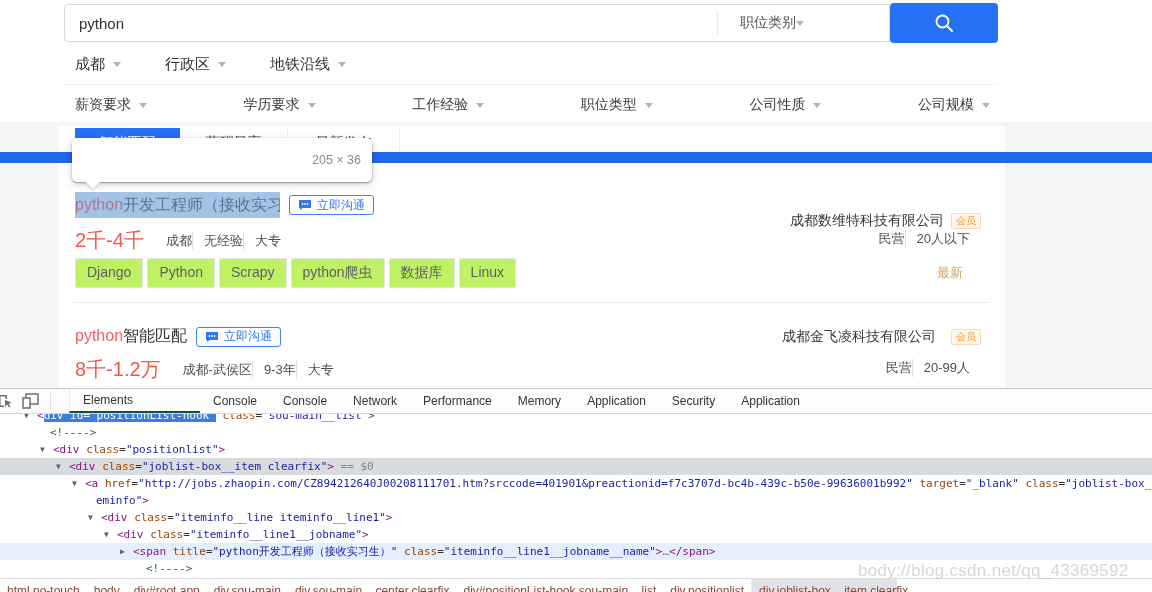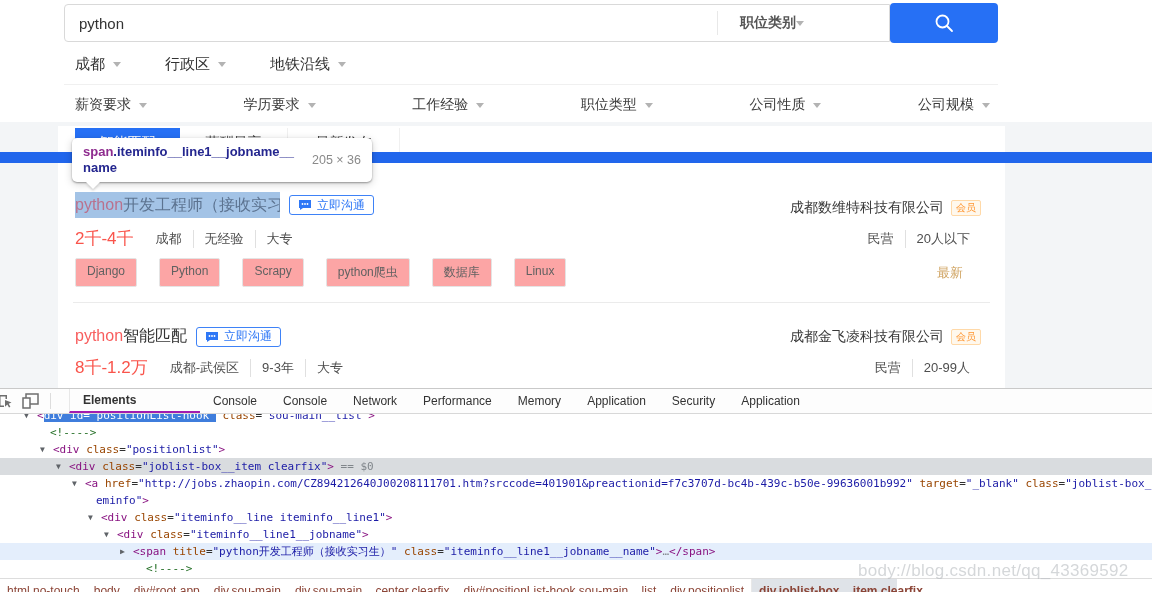--- a/index.html
+++ b/index.html
@@ -6,21 +6,21 @@
   body{
     width:1152px;height:592px;overflow:hidden;position:relative;
     background:#ffffff;
     font-family:"Liberation Sans","DejaVu Sans",sans-serif;
     -webkit-font-smoothing:antialiased;
   }
   
   .topbar{position:absolute;left:0;top:0;width:1152px;height:122px;background:#fff;z-index:4;}
   .searchbar{position:absolute;left:64px;top:4px;width:826px;height:38px;border:1px solid #d9d9d9;border-radius:4px 0 0 4px;display:flex;align-items:center;background:#fff;box-sizing:border-box;}
   .search-input{flex:1;height:34px;border:0;outline:none;font-size:15px;color:#333;padding:0 14px;font-family:inherit;background:transparent;}
-  .sel{width:131px;height:24px;border-left:1px solid #e8e8e8;display:flex;align-items:center;justify-content:flex-start;padding:0 18px 0 22px;cursor:pointer;font-weight:bold;}
+  .sel{width:131px;height:24px;border-left:1px solid #e8e8e8;display:flex;align-items:center;justify-content:flex-start;padding:0 18px 0 22px;cursor:pointer;}
   .sel-label{font-size:14px;color:#555;}
   .caret{width:0;height:0;border-left:4px solid transparent;border-right:4px solid transparent;border-top:5px solid #b3b3b3;display:inline-block;}
   .search-btn{position:absolute;left:890px;top:3px;width:108px;height:40px;background:#2670f5;border:none;border-radius:4px;display:flex;align-items:center;justify-content:center;cursor:pointer;}
   .city-row{position:absolute;left:75px;top:55px;display:flex;gap:44px;align-items:center;}
   .flt{display:flex;align-items:center;gap:8px;cursor:pointer;}
   .flt-label{font-size:15px;color:#333;}
   .top-div{position:absolute;left:64px;top:84px;width:934px;height:1px;background:#f0f0f0;}
   .filters2{position:absolute;left:75px;top:96px;width:915px;display:flex;justify-content:space-between;align-items:center;}
   .filters2 .flt-label{font-size:14px;color:#3a3a3a;}
   
@@ -37,43 +37,43 @@
   .hl-box .jt{font-size:16px;line-height:26px;}
   .hl-kw{color:#b9718d;}
   .hl-rest{color:#5c7390;}
   .jt-kw{color:#f85d5d;font-size:16px;}
   .jt-rest{color:#333;font-size:16px;}
   .chat-btn{display:inline-flex;align-items:center;gap:5px;height:20px;padding:1px 8px;border:1px solid #3e82f7;border-radius:3px;background:#fff;color:#2e77f6;font-size:12px;cursor:pointer;}
   .company-row{position:absolute;display:flex;align-items:center;z-index:1;}
   .company-name{font-size:14px;color:#383838;}
   .vip{margin-left:7px;font-size:10px;color:#ff9632;border:1px solid #ffd9a8;background:#fff8ed;border-radius:2px;padding:1px 4px;line-height:12px;}
   .salary-row{position:absolute;display:flex;align-items:center;z-index:1;}
-  .salary{font-size:17px;color:#f9544b;margin-right:22px;}
+  .salary{font-size:20px;color:#f9544b;margin-right:22px;}
   .meta{display:flex;align-items:center;}
   .mi{font-size:13px;color:#4e4e4e;}
-  .mi + .mi{border-left:1px solid #e0e0e0;padding-left:11px;margin-left:11px;}
+  .mi + .mi{border-left:1px solid #e0e0e0;padding-left:11px;}
   .cmeta{position:absolute;display:flex;align-items:center;z-index:1;}
   .tags-row{position:absolute;display:flex;z-index:1;}
-  .jtag{border:1px solid #e4e4e4;border-radius:2px;padding:5px 11px;margin-right:22px;font-size:12px;color:#616161;background:#fca5a5;}
+  .jtag{border:1px solid #e4e4e4;border-radius:2px;padding:5px 11px;margin-right:4px;font-size:14px;color:#616161;background:#bef264;}
   .flag-new{position:absolute;font-size:13px;color:#cfa25f;z-index:1;}
   
   .insp-tip{position:absolute;left:72px;top:138px;width:300px;min-height:44px;background:#fff;border-radius:5px;box-shadow:0 1px 2px rgba(0,0,0,.35),0 2px 8px rgba(0,0,0,.18);z-index:20;display:flex;align-items:center;padding:5px 11px;box-sizing:border-box;}
   .insp-sel{width:212px;font-weight:bold;font-size:13px;line-height:16px;word-break:break-all;}
   .insp-tag{color:#8e2b8e;}
   .insp-cls{color:#24268f;}
   .insp-dims{margin-left:auto;color:#8a8a8a;font-size:12.5px;white-space:nowrap;}
   .insp-notch{position:absolute;left:86px;top:182px;width:0;height:0;border-left:7px solid transparent;border-right:7px solid transparent;border-top:7px solid #fff;filter:drop-shadow(0 2px 1px rgba(0,0,0,.15));z-index:21;}
   
   .devtools{position:absolute;left:0;top:388px;width:1152px;height:204px;background:#fff;border-top:1px solid #c9c9c9;z-index:5;}
   .dt-toolbar{position:relative;height:24px;border-bottom:1px solid #d8d8d8;background:#fdfdfd;display:flex;align-items:center;}
   .dt-icon{display:inline-flex;align-items:center;justify-content:center;width:26px;height:22px;cursor:pointer;}
   .dt-sep{width:1px;height:16px;background:#ddd;margin:0 6px;}
   .dt-tabs{display:flex;align-items:center;height:24px;margin-left:12px;}
   .dt-tab{padding:0 13px;font-size:12px;color:#333;height:24px;line-height:24px;cursor:pointer;box-sizing:border-box;}
-  .dt-tab.sel{border-bottom:2px solid #a21caf;line-height:22px;}
+  .dt-tab.sel{border-bottom:2px solid #14532d;line-height:22px;}
   .dt-code{position:relative;height:165px;overflow:hidden;font-family:"DejaVu Sans Mono","Liberation Mono",monospace;font-size:11px;color:#303030;}
   .cl{height:17px;line-height:17px;white-space:nowrap;}
   .cl:first-child{margin-top:-7px;}
   .ln-sel{background:#d9dcdf;}
   .ln-hover{background:#e4eefc;}
   .tk-arrow{display:inline-block;width:13px;color:#5f6368;font-size:8px;vertical-align:1px;}
   .tk-tag{color:#881280;}
   .tk-attr{color:#994500;}
   .tk-val{color:#1a1aa6;}
   .tk-link{color:#1a1aa6;}
@@ -167,21 +167,21 @@
       <svg width="14" height="12" viewBox="0 0 14 12">
           <path d="M1 1h12v8H5L2 11V9H1z" fill="#2e77f6"></path>
           <circle cx="4.5" cy="5" r="0.9" fill="#fff"></circle>
           <circle cx="7" cy="5" r="0.9" fill="#fff"></circle>
           <circle cx="9.5" cy="5" r="0.9" fill="#fff"></circle>
         </svg>
     </span>
     <span>立即沟通</span>
   </button>
 </div>
-<div class="company-row" style="top:199px;right:171px;">
+<div class="company-row" style="top:212px;right:171px;">
   <span class="company-name">成都数维特科技有限公司</span>
   <span class="vip">会员</span>
 </div>
 <div class="salary-row" style="left:75px;top:227px;">
   <span class="salary">2千-4千</span>
   <span class="meta" id="j1-meta">
       <span class="mi">成都</span>
       <span class="mi">无经验</span>
       <span class="mi">大专</span>
     </span>
@@ -208,39 +208,38 @@
       <svg width="14" height="12" viewBox="0 0 14 12">
           <path d="M1 1h12v8H5L2 11V9H1z" fill="#2e77f6"></path>
           <circle cx="4.5" cy="5" r="0.9" fill="#fff"></circle>
           <circle cx="7" c5="5" cy="5" r="0.9" fill="#fff"></circle>
           <circle cx="9.5" cy="5" r="0.9" fill="#fff"></circle>
         </svg>
     </span>
     <span>立即沟通</span>
   </button>
 </div>
-<div class="company-row" style="top:328px;right:171px;">
+<div class="company-row" style="top:328px;right:171px;gap:8px;">
   <span class="company-name">成都金飞凌科技有限公司</span>
   <span class="vip">会员</span>
 </div>
 <div class="salary-row" style="left:75px;top:356px;">
   <span class="salary">8千-1.2万</span>
   <span class="meta" id="j2-meta">
       <span class="mi">成都-武侯区</span>
       <span class="mi">9-3年</span>
       <span class="mi">大专</span>
     </span>
 </div>
 <div class="cmeta" id="j2-cmeta" style="top:359px;right:182px;">
     <span class="mi">民营</span>
     <span class="mi">20-99人</span>
   </div>
 
 <div class="insp-tip">
-  <span class="insp-sel"><span class="insp-tag">span</span><span class="insp-cls">.iteminfo__line1__jobname__name</span></span>
   <span class="insp-dims">205 × 36</span>
 </div>
 <div class="insp-notch"></div>
 
 <div class="devtools">
   <div class="dt-toolbar">
     <span class="dt-icon" style="margin-left:-8px;">
       <svg width="18" height="18" viewBox="0 0 18 18">
           <path d="M3 3h8v4h-1.5V4.5H4.5v9H8V15H3z" fill="#6e6e6e"></path>
           <path d="M9 8l6.5 2.6-2.8 1.1 1.7 3-1.4.8-1.7-3L9 14.8z" fill="#6e6e6e"></path>

